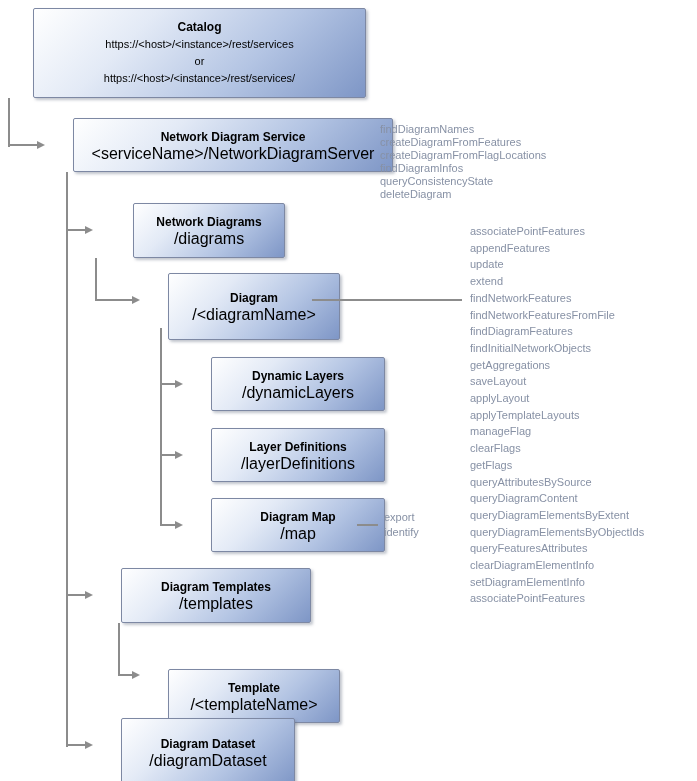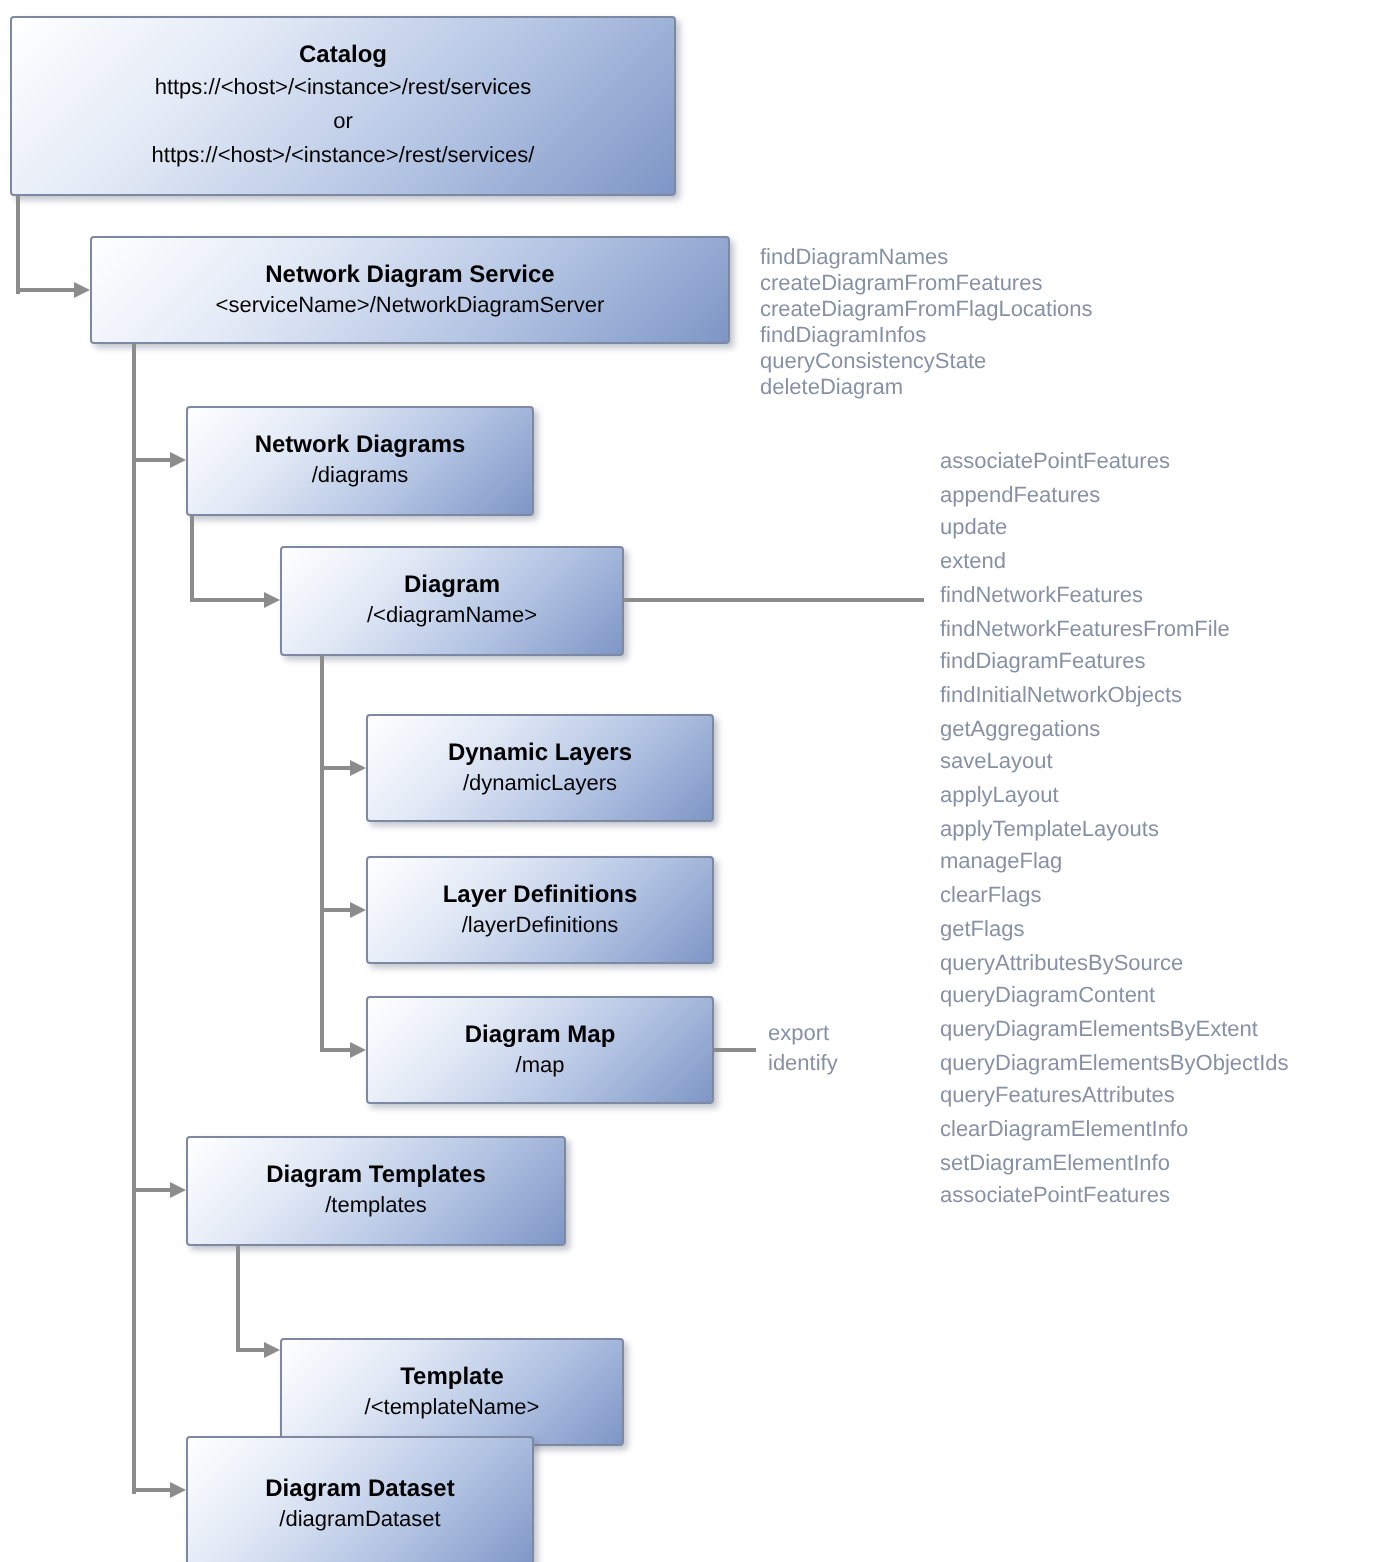--- a/index.html
+++ b/index.html
@@ -7,23 +7,24 @@
     position:relative;width:697px;height:781px;background:#ffffff;overflow:hidden;
     font-family:"Liberation Sans",sans-serif;
   }
   .box{
     position:absolute;box-sizing:border-box;
     display:flex;flex-direction:column;align-items:center;justify-content:center;
     text-align:center;gap:1px;
     border:1px solid #7d88a3;border-radius:2px;
     background:linear-gradient(135deg,#ffffff 0%,#e3eaf6 30%,#b3c4e3 65%,#7e96c6 100%);
     box-shadow:2px 2px 3px rgba(100,110,130,0.40);
+    margin-left:28px;
   }
   .box-title{font-size:12px;font-weight:bold;color:#000000;line-height:15px;}
-  .box-sub{font-size:11px;color:#000000;line-height:15px;}
+  .box-sub{font-size:16px;color:#000000;line-height:15px;}
   .catalog-url{font-size:11px;color:#000000;line-height:16px;}
   .vline{position:absolute;width:2px;background:#8c8c8c;}
   .hline{position:absolute;height:2px;background:#8c8c8c;}
   .arrow{
     position:absolute;width:0;height:0;
     border-top:4px solid transparent;border-bottom:4px solid transparent;
     border-left:8px solid #8c8c8c;
   }
   .ops{position:absolute;color:#8791a5;font-size:11px;}
   .op{white-space:nowrap;}
@@ -41,26 +42,26 @@
     <div class="catalog-url">https://&lt;host&gt;/&lt;instance&gt;/rest/services</div>
     <div class="catalog-url">or</div>
     <div class="catalog-url">https://&lt;host&gt;/&lt;instance&gt;/rest/services/</div>
   </div>
 
   <div class="box" style="left:45px;top:118px;width:320px;height:54px">
     <div class="box-title">Network Diagram Service</div>
     <div class="box-sub">&lt;serviceName&gt;/NetworkDiagramServer</div>
   </div>
 
-  <div class="box" style="left:93px;top:203px;width:174px;height:55px">
+  <div class="box" style="left:105px;top:203px;width:152px;height:55px">
     <div class="box-title">Network Diagrams</div>
     <div class="box-sub">/diagrams</div>
   </div>
 
-  <div class="box" style="left:140px;top:273px;width:172px;height:55px">
+  <div class="box" style="left:140px;top:273px;width:172px;height:67px">
     <div class="box-title">Diagram</div>
     <div class="box-sub">/&lt;diagramName&gt;</div>
   </div>
 
   <div class="box" style="left:183px;top:357px;width:174px;height:54px">
     <div class="box-title">Dynamic Layers</div>
     <div class="box-sub">/dynamicLayers</div>
   </div>
 
   <div class="box" style="left:183px;top:428px;width:174px;height:54px">

